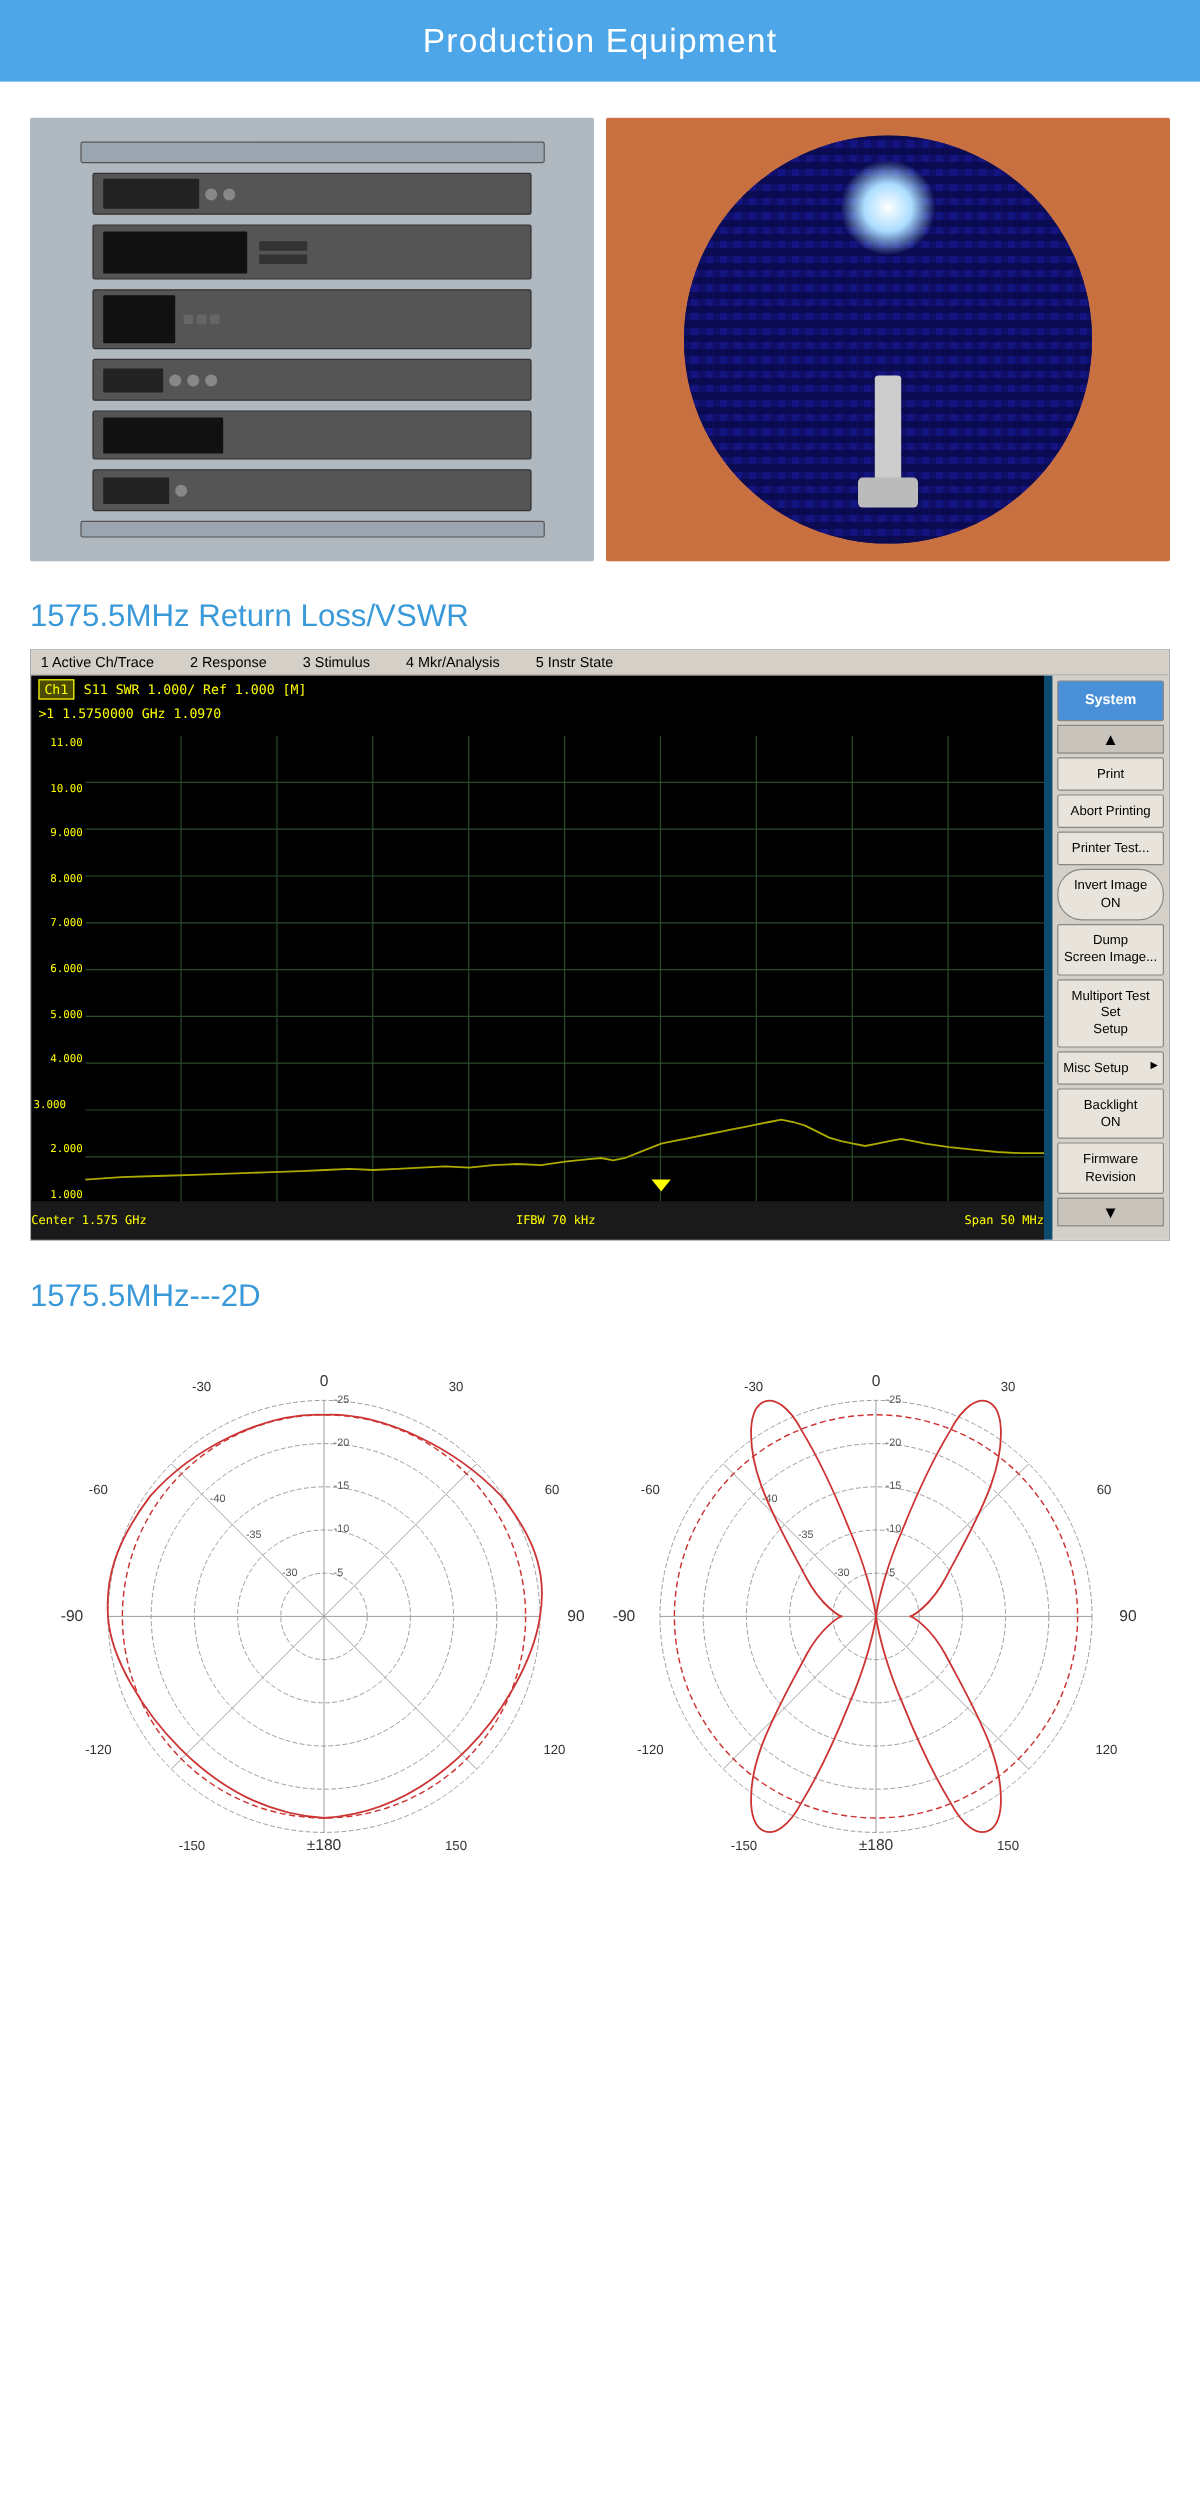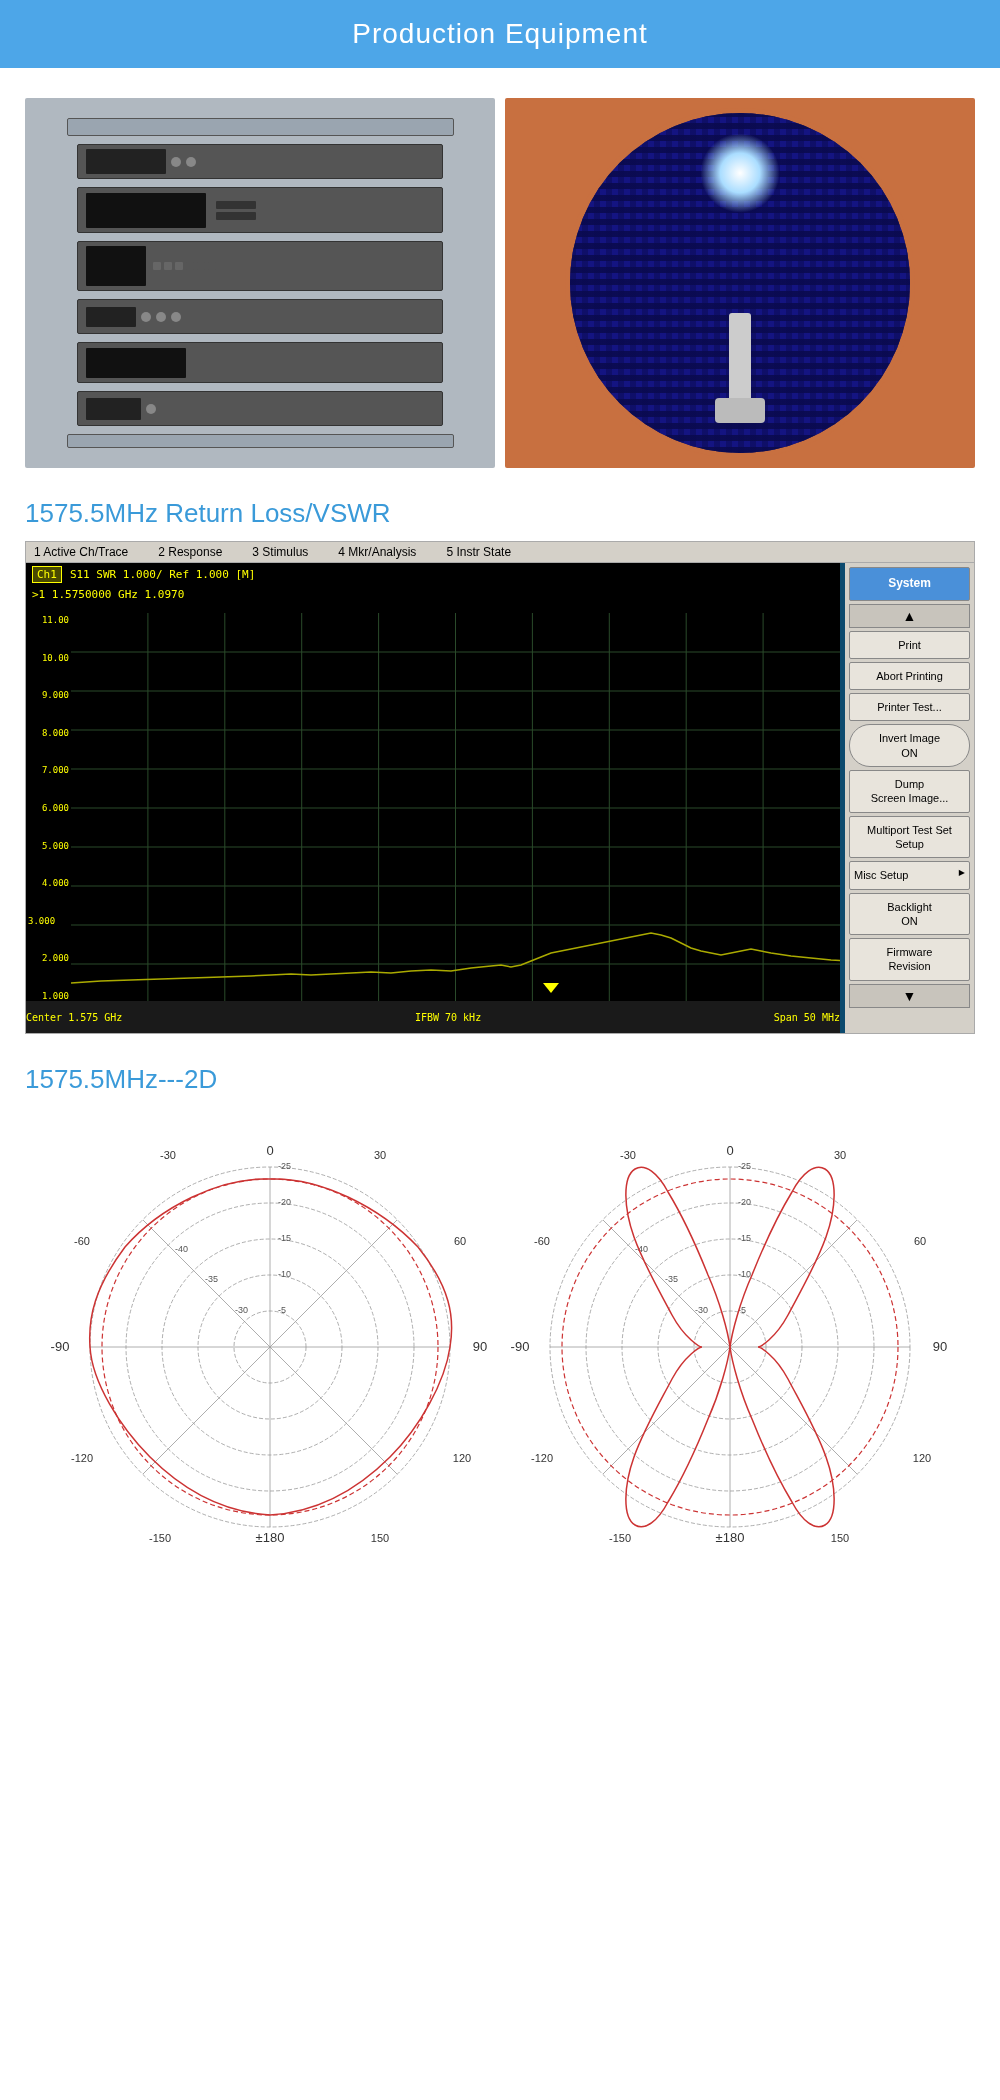--- a/index.html
+++ b/index.html
@@ -120,27 +120,27 @@
       display: flex;
       align-items: center;
       justify-content: space-between;
       padding: 0 0;
       font-size: 10px;
       color: #ffff00;
       font-family: monospace;
     }
     
     .vna-sidebar {
-      width: 134px;
+      width: 104px;
       background: #d4d0c8;
       display: flex;
       flex-direction: column;
       padding: 4px;
       gap: 3px;
-      border-left: 5px solid #0c4a6e;
+      border-left: 7px solid #0c4a6e;
     }
     .vna-btn {
       background: #e8e4dc;
       border: 1px solid #888;
       border-radius: 2px;
       font-size: 11px;
       text-align: center;
       padding: 6px 4px;
       cursor: pointer;
       color: #000;

